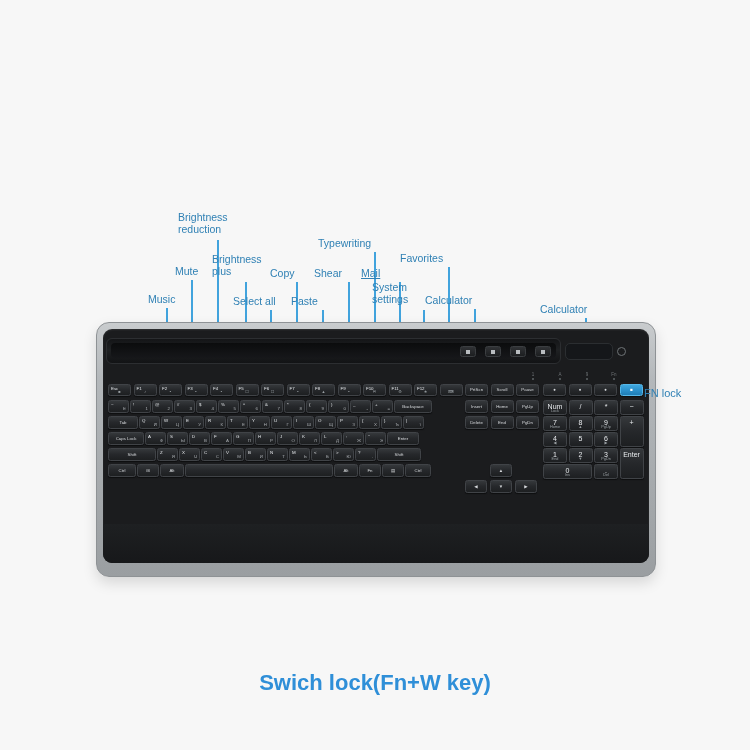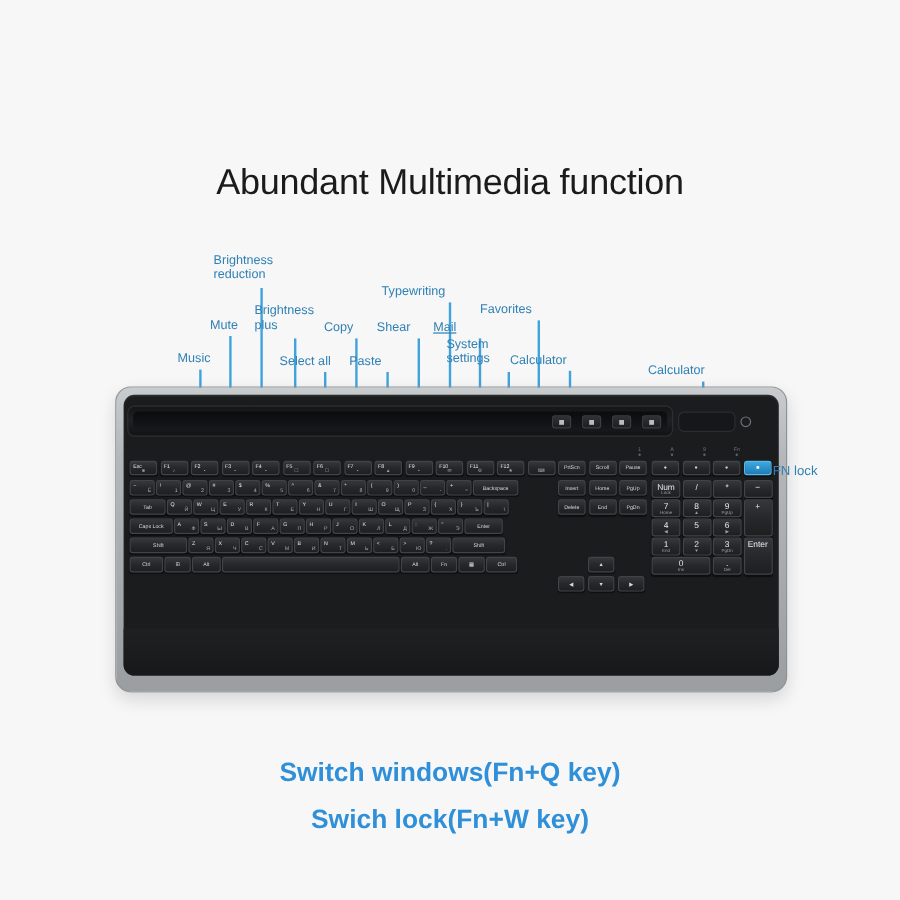--- a/index.html
+++ b/index.html
@@ -167,21 +167,20 @@
     color:#2f8fd8;font-size:22px;font-weight:bold;
   }
   .bl1{top:631px;}
   .bl2{top:670px;}
 </style>
 </head>
 <body>
 
 <div id="stage">
 
-  <div class="title">Abundant Multimedia function</div>
 
   <div id="callout-layer">
       <div class="leader" style="left: 166px; top: 308px; height: 82px;"></div>
       <div class="callout" style="left: 148px; top: 294px;">Music</div>
       <div class="leader" style="left: 191px; top: 280px; height: 110px;"></div>
       <div class="callout" style="left: 175px; top: 266px;">Mute</div>
       <div class="leader" style="left: 217px; top: 240px; height: 150px;"></div>
       <div class="callout two-line" style="left: 178px; top: 212px;">Brightness reduction</div>
       <div class="leader" style="left: 245px; top: 282px; height: 108px;"></div>
       <div class="callout two-line" style="left: 212px; top: 254px;">Brightness plus</div>
@@ -637,16 +636,15 @@
       <div class="key" style="left: 594px; top: 464px; width: 24px; height: 15px;">
         <span class="big">.</span>
         <span class="sub">Del</span>
       </div>
     </div>
 
   <div class="palmrest"></div>
 
   <div class="callout" id="fnlock-label" style="left:644px;top:388px;font-size:11px;">FN lock</div>
 
-  <div class="bottom-line bl1">Switch windows(Fn+Q key)</div>
   <div class="bottom-line bl2">Swich lock(Fn+W key)</div>
 
 </div>
 
 </body></html>

